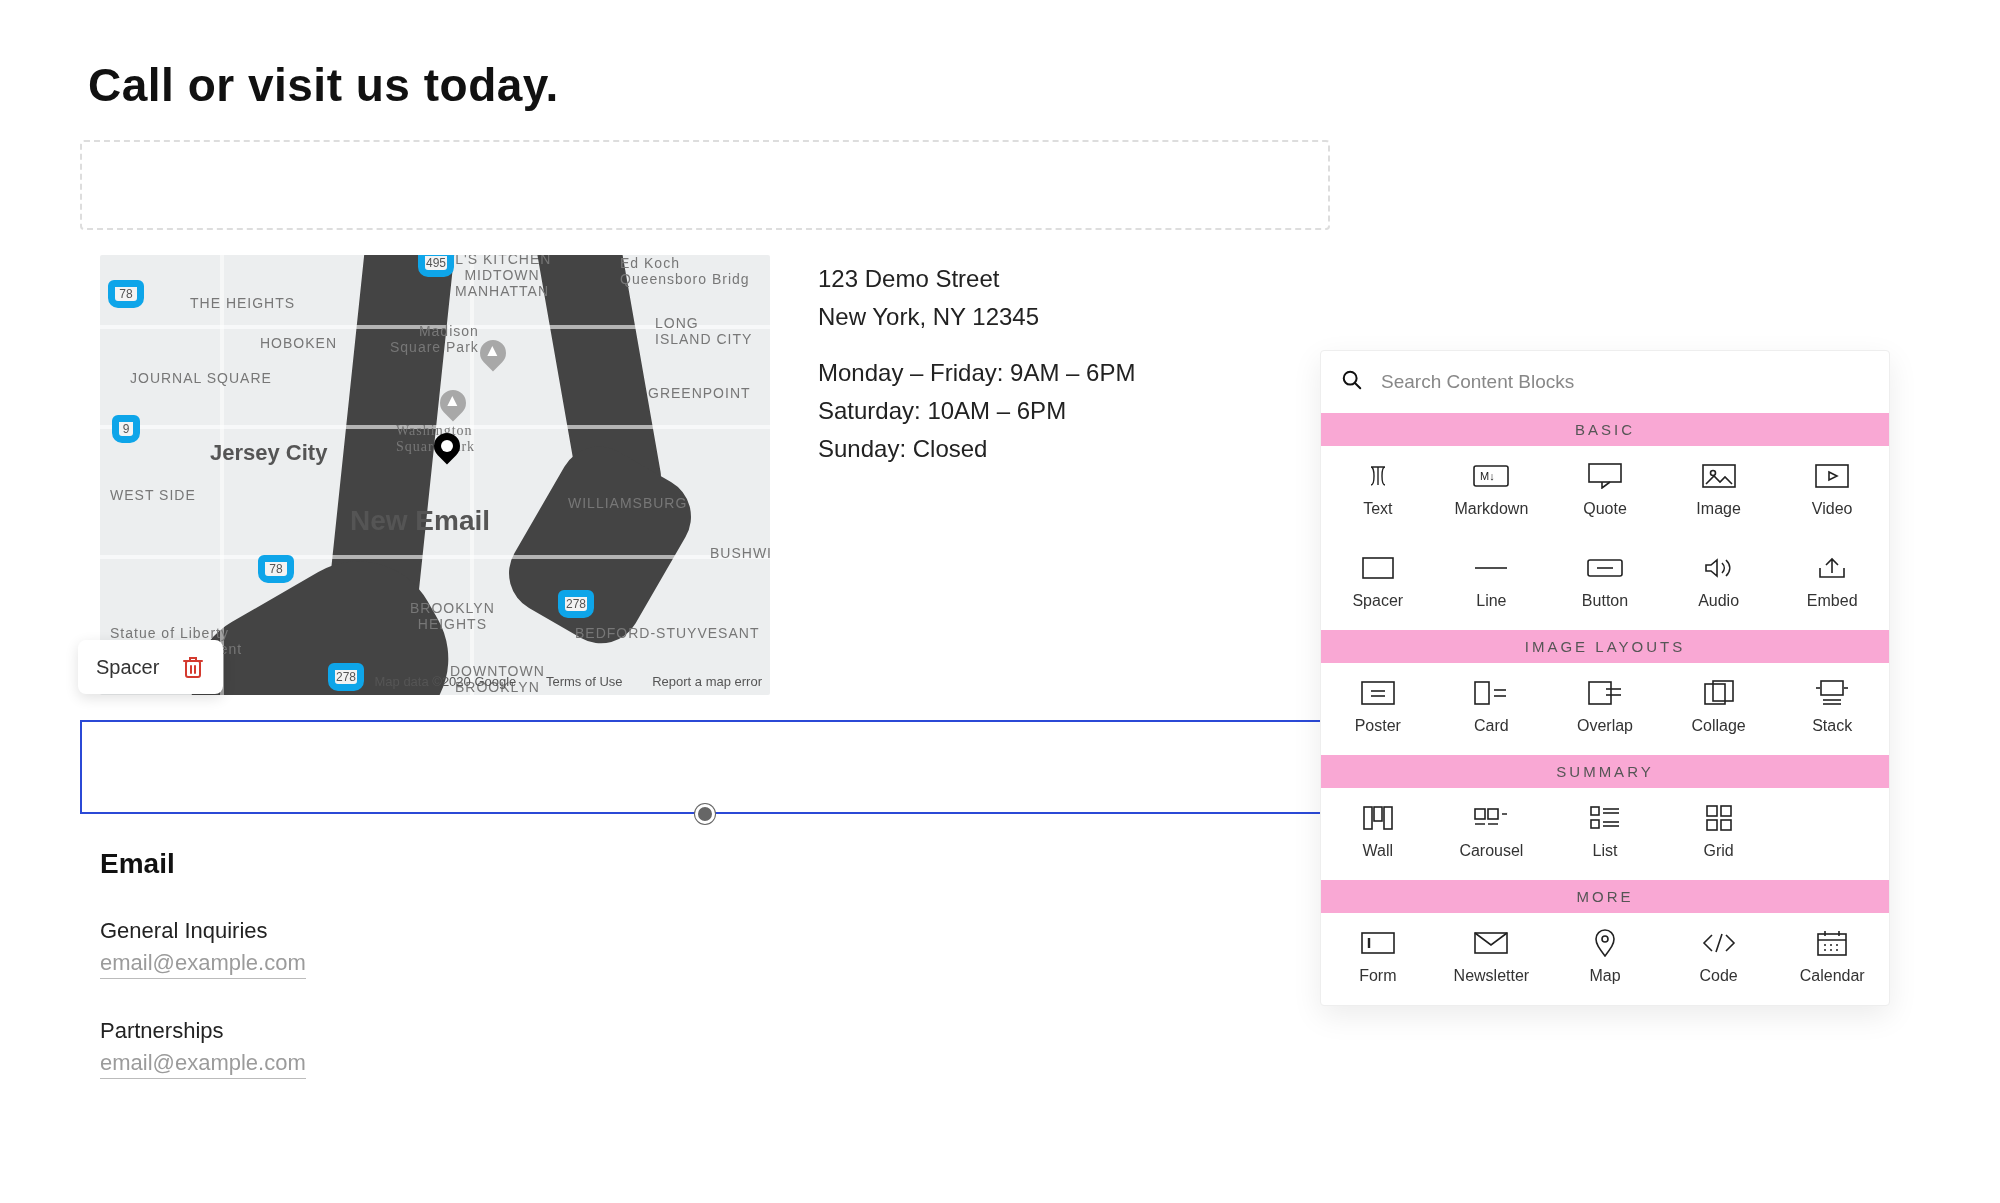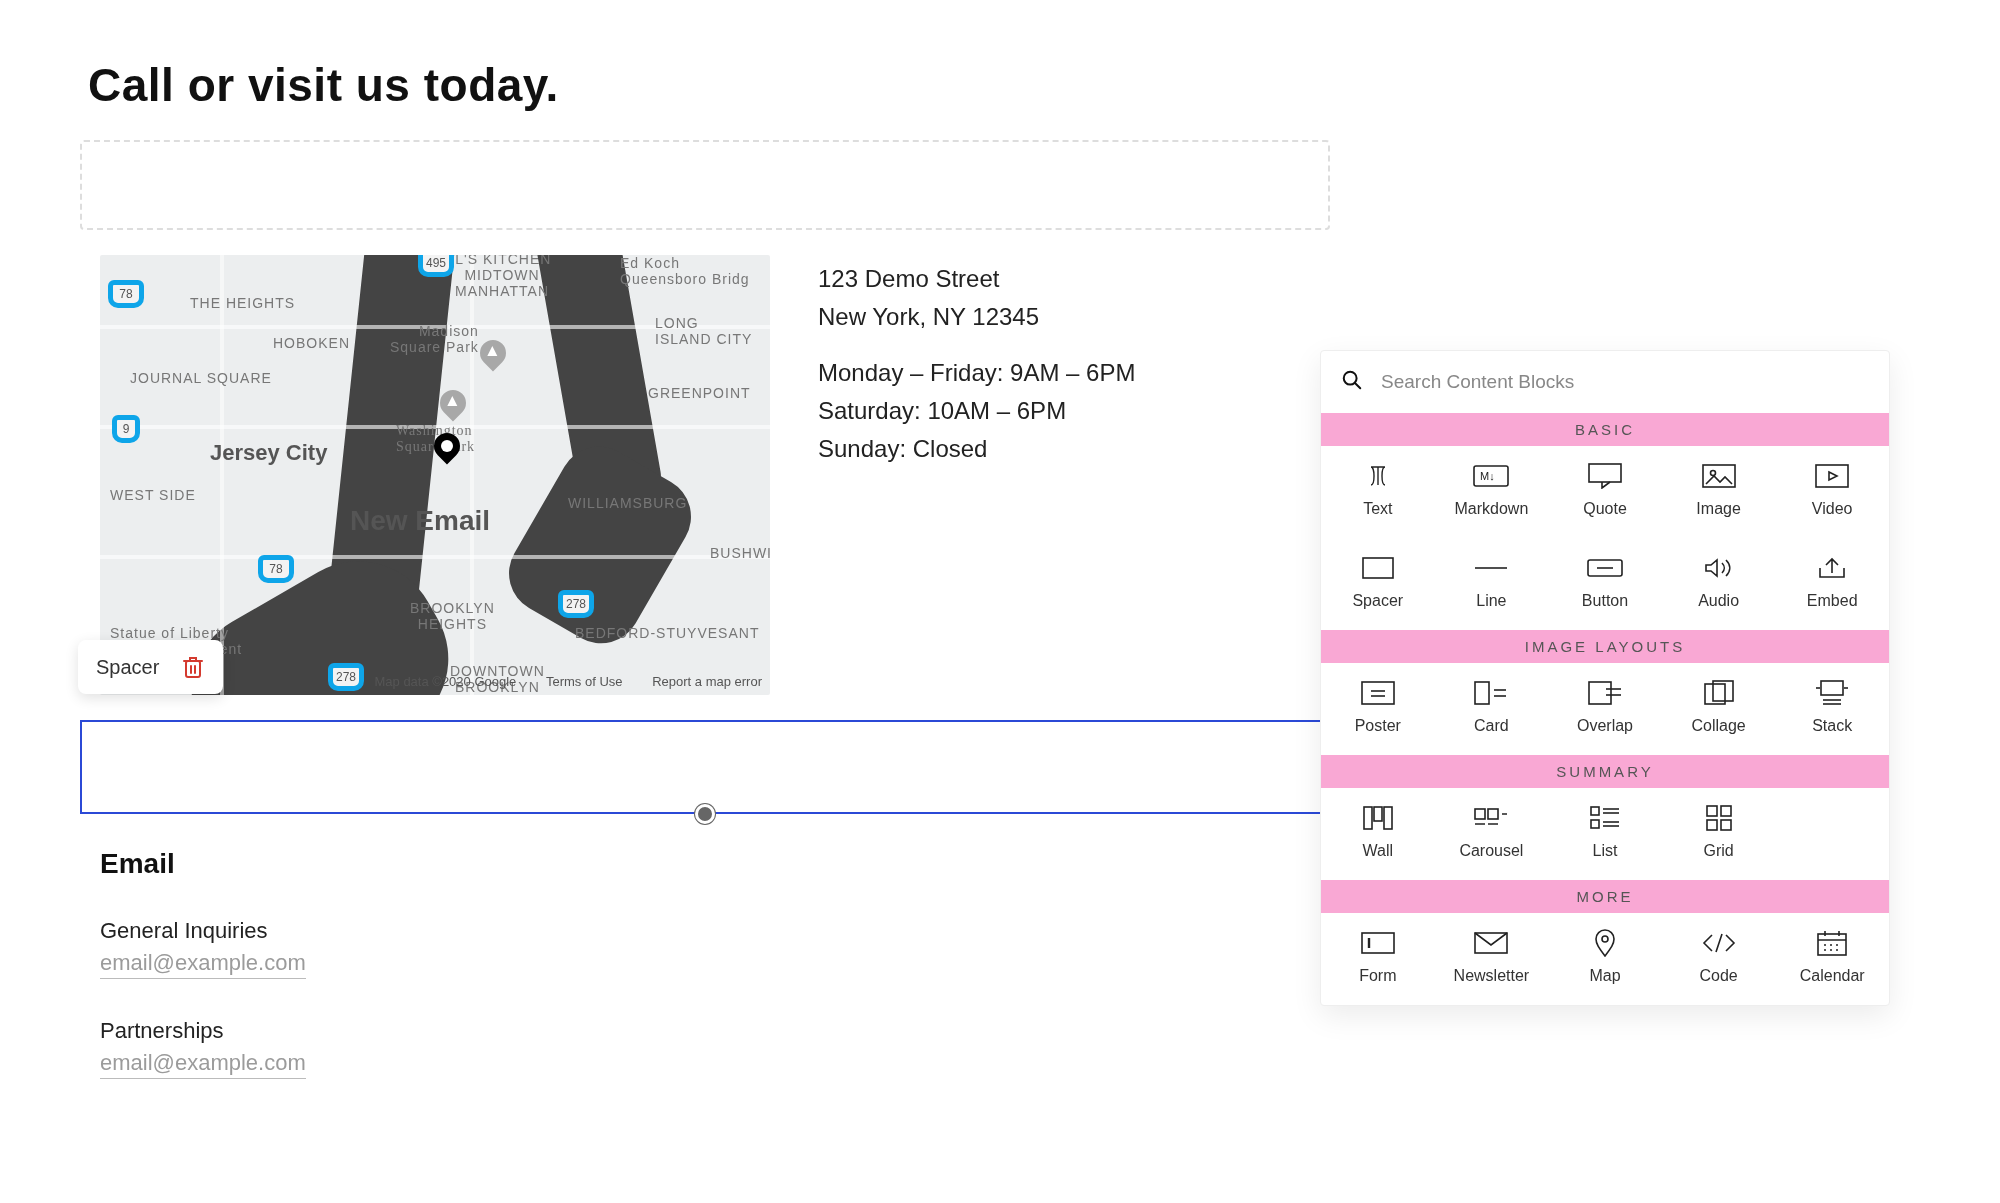--- a/index.html
+++ b/index.html
@@ -16,21 +16,21 @@
   .map-river { position:absolute; background:#444; transform:skewX(-6deg); }
   .map-label { position:absolute; font-size:16px; color:#777; white-space:nowrap; }
   .map-label.big { font-size:28px; font-weight:600; color:#555; }
   .map-label.small { font-size:14px; letter-spacing:1px; }
   .map-pin { position:absolute; width:26px; height:26px; background:#000; border-radius:50% 50% 50% 0; transform:rotate(-45deg); }
   .map-pin::after { content:""; position:absolute; left:7px; top:7px; width:12px; height:12px; background:#fff; border-radius:50%; }
   .map-park { position:absolute; width:26px; height:26px; background:#a8a8a8; border-radius:50% 50% 50% 0; transform:rotate(-45deg);}
   .map-park::after{content:"";position:absolute;left:9px;top:6px;width:0;height:0;border-left:5px solid transparent;border-right:5px solid transparent;border-bottom:10px solid #fff;transform:rotate(45deg);}
   .map-attrib { position:absolute; right:8px; bottom:6px; font-size:13px; color:#555; }
   .map-attrib span+span { margin-left:26px; }
-  .shield{position:absolute;width:36px;height:28px;border:5px solid #0ea5e9;border-radius:6px 6px 10px 10px;background:#f3f3f3;display:flex;align-items:center;justify-content:center;font-size:12px;color:#555;}
+  .shield{position:absolute;width:36px;height:28px;border:7px solid #0ea5e9;border-radius:6px 6px 10px 10px;background:#f3f3f3;display:flex;align-items:center;justify-content:center;font-size:12px;color:#555;}
 
   .address-block { position:absolute; left:818px; top:260px; font-size:24px; line-height:38px; color:#222; }
   .address-block .gap { height:18px; }
 
   .spacer-toolbar { position:absolute; left:78px; top:640px; background:#fff; border-radius:8px; box-shadow:0 4px 14px rgba(0,0,0,0.12); padding:14px 18px; display:flex; align-items:center; gap:22px; font-size:20px; color:#333; }
   .trash-icon svg{display:block;}
 
   .selected-spacer { position:absolute; left:80px; top:720px; width:1250px; height:94px; border:2px solid #2b49d6; }
   .resize-handle { position:absolute; left:calc(80px + 625px - 10px); top:calc(720px + 94px - 10px); width:20px; height:20px; background:#666; border-radius:50%; border:3px solid #fff; box-shadow:0 0 0 1px #666; }
 
@@ -73,21 +73,21 @@
       <div class="map-river" style="left:90px; top:330px; width:260px; height:180px; border-radius:80px; transform:rotate(-30deg);"></div>
 
       <div class="map-road" style="left:0; top:70px; width:670px; height:4px; opacity:.6;"></div>
       <div class="map-road" style="left:0; top:170px; width:670px; height:4px; opacity:.6;"></div>
       <div class="map-road" style="left:0; top:300px; width:670px; height:4px; opacity:.6;"></div>
       <div class="map-road" style="left:120px; top:0; width:4px; height:440px; opacity:.5;"></div>
       <div class="map-road" style="left:370px; top:0; width:4px; height:440px; opacity:.5;"></div>
 
       <div class="map-label big" style="left:250px; top:250px;">New Email</div>
       <div class="map-label big" style="left:110px; top:185px; font-size:22px;">Jersey City</div>
-      <div class="map-label small" style="left:173px; top:80px;text-align:center;">HOBOKEN</div>
+      <div class="map-label small" style="left:160px; top:80px;text-align:center;">HOBOKEN</div>
       <div class="map-label small" style="left:90px; top:40px;">THE HEIGHTS</div>
       <div class="map-label small" style="left:30px; top:115px;">JOURNAL SQUARE</div>
       <div class="map-label small" style="left:10px; top:232px;">WEST SIDE</div>
       <div class="map-label small" style="left:355px; top:12px; white-space:pre; text-align:center;">MIDTOWN
 MANHATTAN</div>
       <div class="map-label small" style="left:325px; top:-4px;">HELL'S KITCHEN</div>
       <div class="map-label small" style="left:520px; top:0px; white-space:pre;">Ed Koch
 Queensboro Bridg</div>
       <div class="map-label small" style="left:555px; top:60px; white-space:pre;">LONG
 ISLAND CITY</div>

